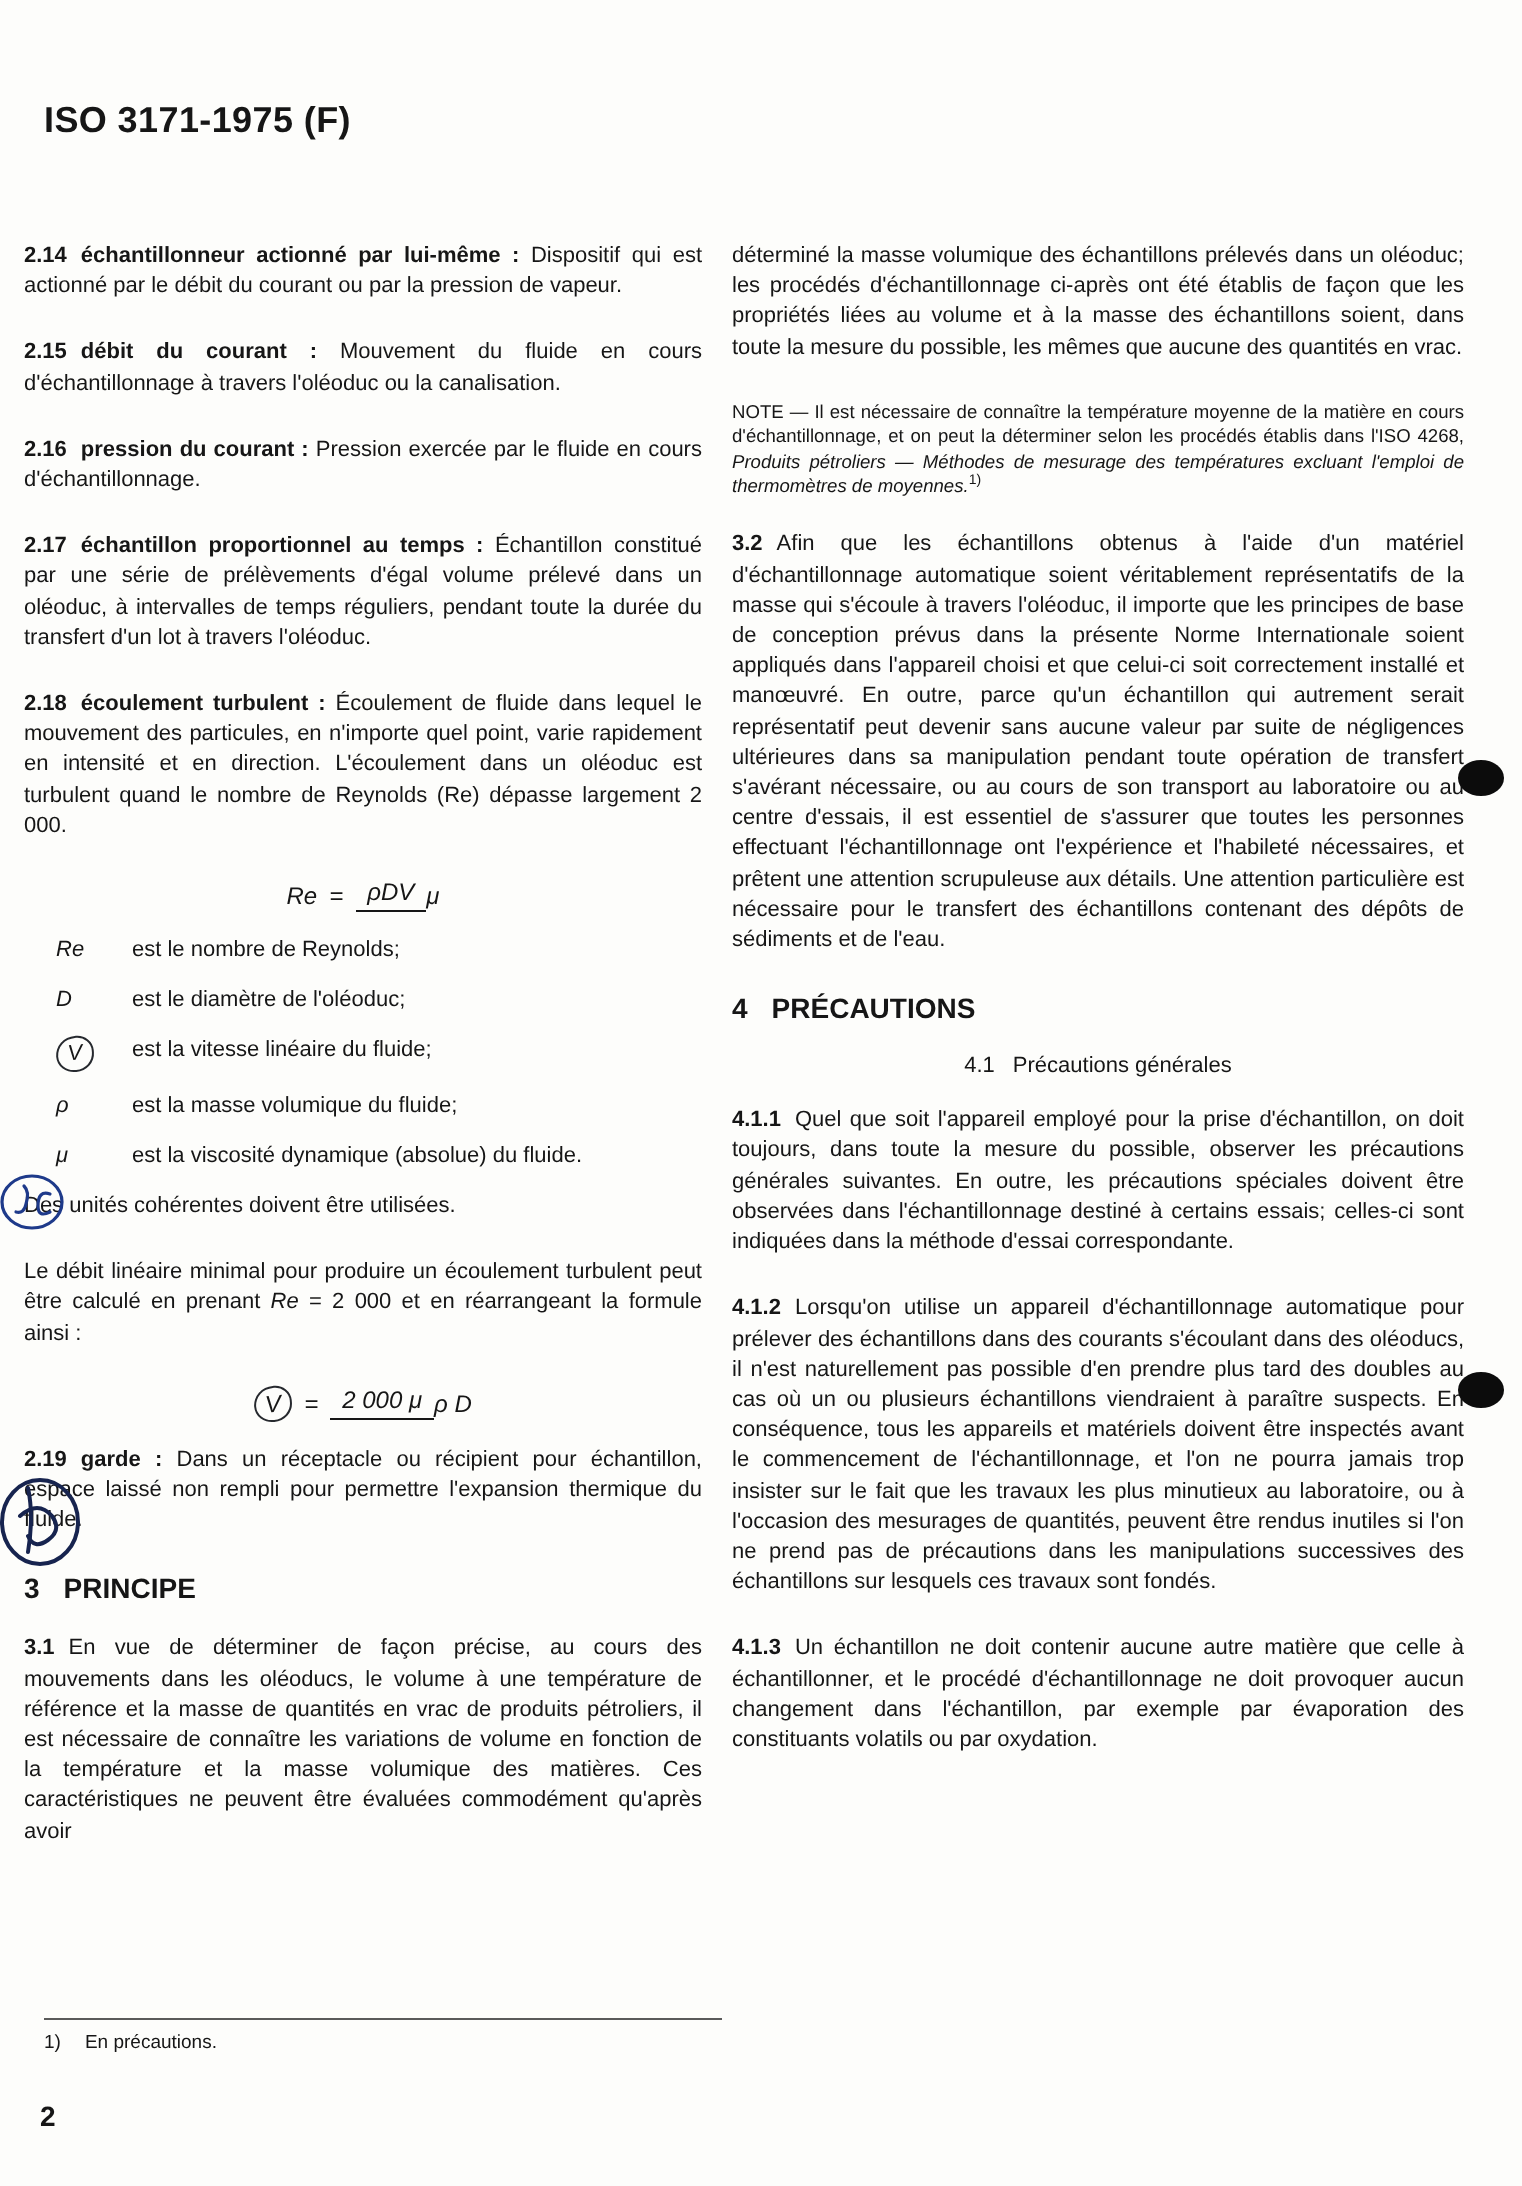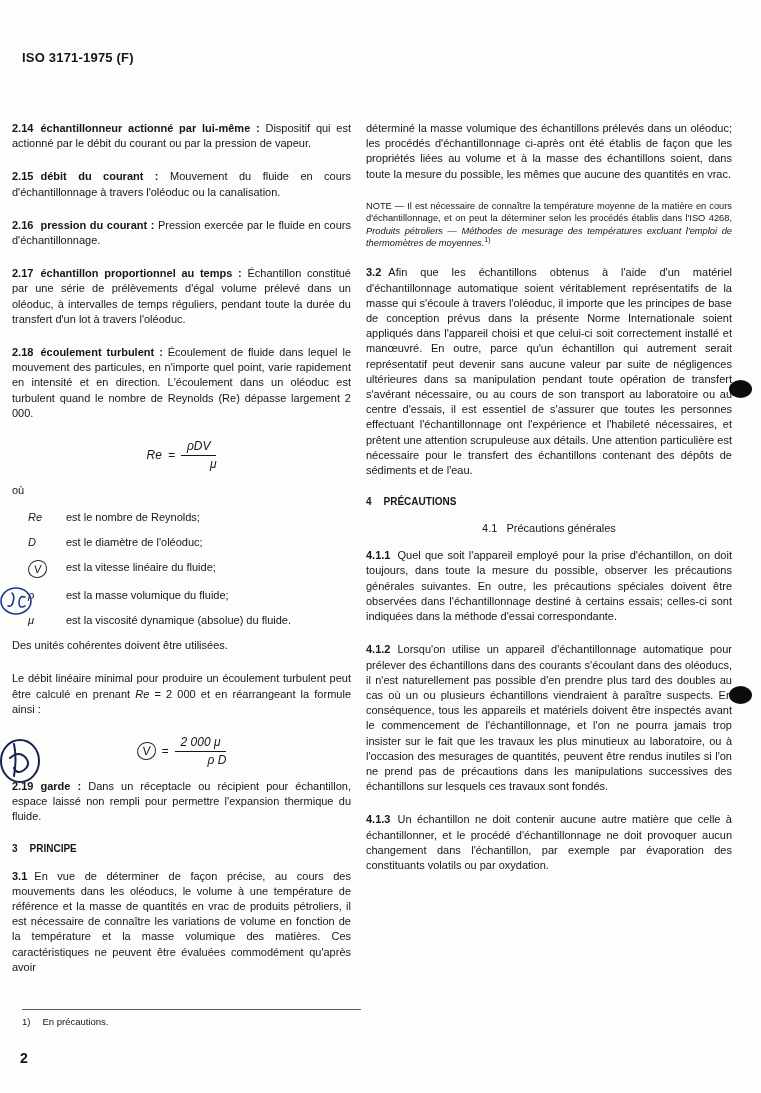--- a/index.html
+++ b/index.html
@@ -7,45 +7,45 @@
   body {
     width: 761px; height: 1093px;
     background: #fdfdfb;
     font-family: "Liberation Sans", "DejaVu Sans", sans-serif;
     color: #161616;
     position: relative;
     overflow: hidden;
   }
   .doc-ref {
     position: absolute; left: 22px; top: 50px;
-    font-weight: bold; font-size: 13px; letter-spacing: .2px;
+    font-weight: bold; font-size: 18px; letter-spacing: .2px;
   }
   .columns {
     position: absolute; left: 12px; top: 121px;
     display: flex; gap: 15px;
   }
   .col-left  { width: 339px; }
   .col-right { width: 366px; }
   p {
     margin: 0 0 18px;
     font-size: 11px; line-height: 15.2px;
     text-align: justify;
   }
   .cnum { font-weight: bold; margin-right: 7px; }
   .term { font-weight: bold; }
-  .heading { font-weight: bold; font-size: 10px; margin: 12px 0 15px; }
+  .heading { font-weight: bold; font-size: 14px; margin: 12px 0 15px; }
   .heading .h-num { margin-right: 12px; }
   .subheading { font-weight: normal; font-size: 11px; margin: 0 0 14px; text-align: center; }
   .subheading .h-num { margin-right: 9px; }
   .formula {
     display: flex; justify-content: center; align-items: center;
     gap: 6px; margin: 4px 0 12px;
     font-size: 12px; font-style: italic;
   }
-  .frac { display: inline-flex; flex-direction: column; align-items: flex-end; font-style: italic; }
+  .frac { display: inline-flex; flex-direction: row; align-items: center; font-style: italic; }
   .fnum { display: block; padding: 0 6px 2px; border-bottom: 1.3px solid #161616; }
   .fden { display: block; padding-top: 1px; }
   .ou { margin: 0 0 12px; font-size: 11px; }
   .sym-row { display: flex; margin: 0 0 10px; font-size: 11px; line-height: 15px; padding-left: 16px; }
   .sym { width: 38px; flex: none; font-style: italic; }
   .sym-text { flex: 1; }
   .units { margin-bottom: 18px; }
   .circled {
     display: inline-flex; align-items: center; justify-content: center;
     min-width: 19px; height: 18px; padding: 0 2px;
@@ -86,21 +86,20 @@
 
     <div class="formula">
       <span>Re</span>
       <span>=</span>
       <span class="frac">
         <span class="fnum">ρDV</span>
         <span class="fden">μ</span>
       </span>
     </div>
 
-    <p class="ou">où</p>
 
     <div class="sym-row">
       <span class="sym">Re</span>
       <span class="sym-text">est le nombre de Reynolds;</span>
     </div>
     <div class="sym-row">
       <span class="sym">D</span>
       <span class="sym-text">est le diamètre de l'oléoduc;</span>
     </div>
     <div class="sym-row">

